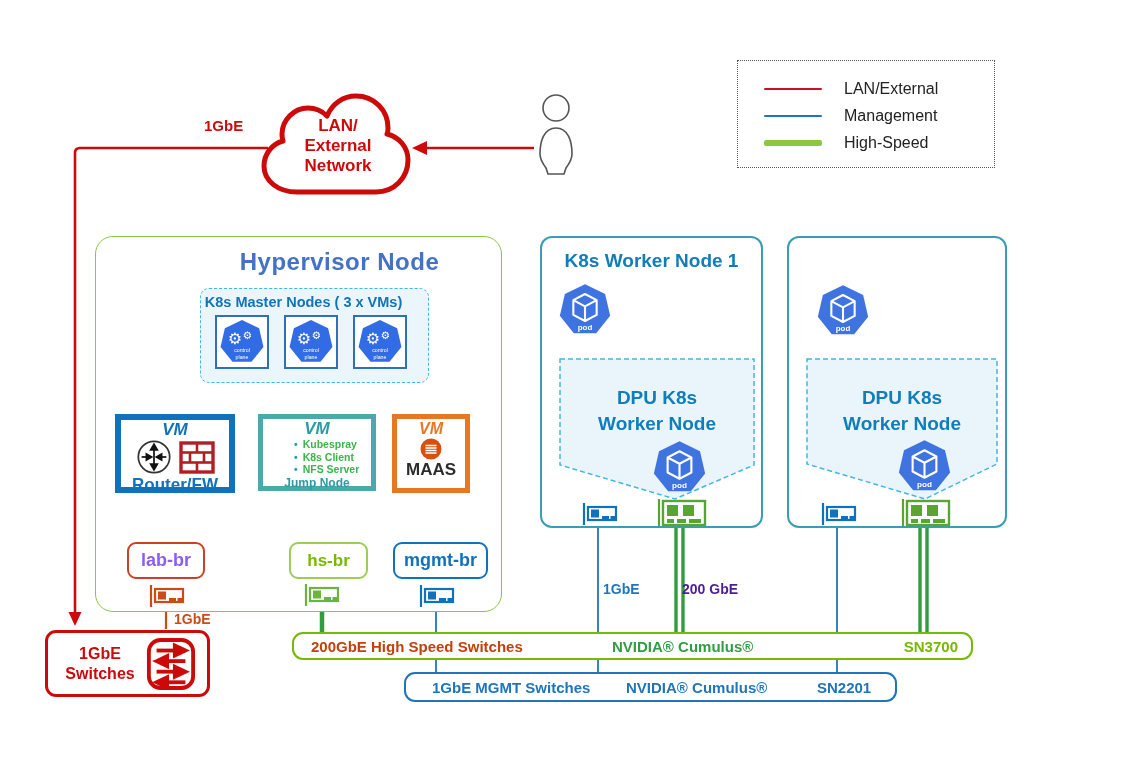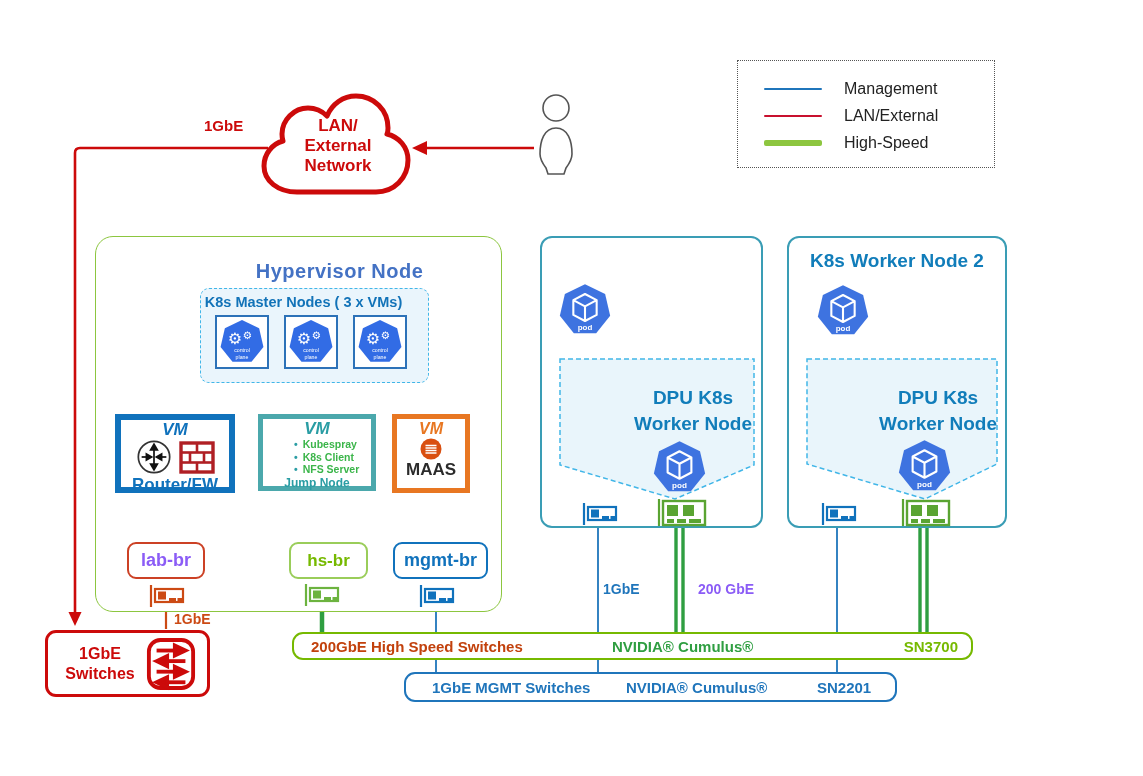--- a/index.html
+++ b/index.html
@@ -4,41 +4,41 @@
 <style>
   html,body{margin:0;padding:0;background:#fff;}
   .canvas{position:relative;width:1143px;height:776px;background:#fff;overflow:hidden;
           font-family:"Liberation Sans",sans-serif;}
   .abs{position:absolute;}
   .layer{position:absolute;left:0;top:0;width:1143px;height:776px;pointer-events:none;}
   .bold{font-weight:bold;}
 
   
   .hyp-box{left:95px;top:236px;width:405px;height:374px;border:1.5px solid #8cc63f;border-radius:18px;background:#fff;}
-  .hyp-title{left:95px;top:260px;width:489px;color:#4472c4;font-size:20px;font-weight:bold;text-align:center;letter-spacing:.5px;}
+  .hyp-title{left:95px;top:248px;width:489px;color:#4472c4;font-size:24px;font-weight:bold;text-align:center;letter-spacing:.5px;}
   .master-box{left:200px;top:288px;width:227px;height:93px;border:1.5px dashed #41b6e8;border-radius:9px;background:#eaf5fc;}
   .master-title{left:200px;top:294px;width:207px;color:#1273b8;font-size:14.5px;font-weight:bold;text-align:center;}
   .cp-sq{width:54px;height:54px;border:2px solid #2d72b8;background:#fff;box-sizing:border-box;display:flex;align-items:center;justify-content:center;}
 
   .vmbox{box-sizing:border-box;background:#fff;display:flex;flex-direction:column;align-items:center;}
   .vm-router{left:115px;top:414px;width:120px;height:79px;border:6px solid #1072bc;}
   .vm-jump{left:258px;top:414px;width:118px;height:77px;border:5px solid #4ba8ac;}
   .vm-maas{left:392px;top:414px;width:78px;height:79px;border:5px solid #e87722;}
   .vm-tag{font-size:17px;font-weight:bold;line-height:17px;margin-top:1px;font-style:italic;}
   .jump-list{list-style:none;margin:1px 0 0 17px;padding:0 0 0 14px;font-size:10.5px;font-weight:bold;color:#3bb54a;line-height:12.5px;}
   .jump-list li::before{content:"•";color:#2a9da4;margin-right:5px;}
 
   .bridge{box-sizing:border-box;background:#fff;border-radius:9px;display:flex;align-items:center;justify-content:center;font-weight:bold;}
   .br-lab{left:127px;top:542px;width:78px;height:37px;border:2px solid #cc4125;color:#8b5cf6;font-size:18px;}
   .br-hs{left:289px;top:542px;width:79px;height:37px;border:2px solid #9acd5a;color:#76b900;font-size:17px;}
   .br-mgmt{left:393px;top:542px;width:95px;height:37px;border:2px solid #1072bc;color:#1072bc;font-size:18px;}
 
   .worker{box-sizing:border-box;border:2px solid #3a9db5;border-radius:12px;background:#fff;}
   .worker-title{position:absolute;left:0;top:12px;width:100%;text-align:center;color:#117dba;font-size:19px;font-weight:bold;}
-  .dpu-text{position:absolute;text-align:center;color:#117dba;font-size:19px;font-weight:bold;line-height:26px;padding-left:36px;}
+  .dpu-text{position:absolute;text-align:center;color:#117dba;font-size:19px;font-weight:bold;line-height:26px;}
 
   .bar{box-sizing:border-box;background:#fff;border-radius:11px;font-size:15px;font-weight:bold;}
   .bar-green{left:292px;top:632px;width:681px;height:28px;border:2px solid #76b900;}
   .bar-blue{left:404px;top:672px;width:493px;height:30px;border:2px solid #1f75bb;}
   .bar span{position:absolute;top:50%;transform:translateY(-50%);white-space:nowrap;}
 
   .red-switch{left:45px;top:630px;width:165px;height:67px;border:3px solid #cc0a0a;border-radius:11px;background:#fff;box-sizing:border-box;}
   .red-switch-label{position:absolute;left:8px;top:11px;width:88px;text-align:center;color:#cc0a0a;font-size:16px;font-weight:bold;line-height:20px;}
 
   .legend{left:737px;top:60px;width:258px;height:108px;border:1.6px dotted #555;box-sizing:border-box;padding:14px 0 0 26px;background:#fff;}
@@ -131,26 +131,26 @@
 
   <div class="abs cloud-text">
     <div>LAN/</div>
     <div>External</div>
     <div>Network</div>
   </div>
   <div class="abs lbl" style="left:204px;top:117px;color:#cc0a0a;font-size:15px;">1GbE</div>
 
   <div class="abs legend">
     <div class="legend-row">
+      <span class="legend-swatch" style="border-top:2.4px solid #c8102e;"></span>
+      <span class="legend-label">LAN/External</span>
+    </div>
+    <div class="legend-row">
       <span class="legend-swatch" style="border-top:2.4px solid #1f75bb;"></span>
       <span class="legend-label">Management</span>
-    </div>
-    <div class="legend-row">
-      <span class="legend-swatch" style="border-top:2.4px solid #c8102e;"></span>
-      <span class="legend-label">LAN/External</span>
     </div>
     <div class="legend-row">
       <span class="legend-swatch" style="border-top:6px solid #8dc63f;"></span>
       <span class="legend-label">High-Speed</span>
     </div>
   </div>
 
   <div class="abs hyp-box"></div>
   <div class="abs hyp-title">Hypervisor Node</div>
 
@@ -233,58 +233,58 @@
     <div class="bold" style="color:#2b2b2b;font-size:17px;line-height:17px;">MAAS</div>
   </div>
 
   <div class="abs bridge br-lab">lab-br</div>
   <div class="abs bridge br-hs">hs-br</div>
   <div class="abs bridge br-mgmt">mgmt-br</div>
 
   <div class="abs lbl" style="left:174px;top:611px;color:#cc4a14;">1GbE</div>
 
   <div class="abs worker" style="left:540px;top:236px;width:223px;height:292px;">
+    <div class="worker-title">K8s Worker Node 1</div>
     <svg style="position:absolute;left:0;top:0;" width="223" height="292" viewBox="0 0 223 292">
       <polygon points="18,121 212,121 212,227 133,261 18,227" fill="#e9f5fb" stroke="#41b6e8" stroke-width="1.5" stroke-dasharray="5,3"></polygon>
     </svg>
     <div class="dpu-text" style="left:18px;top:147px;width:194px;">
       <div>DPU K8s</div>
       <div>Worker Node</div>
     </div>
     <svg style="position:absolute;left:16px;top:45px;" width="54" height="54" viewBox="0 0 44 44">
       <use href="#pod-shape"></use>
       <text x="22" y="38.5" font-size="6.5" font-weight="bold" fill="#fff" text-anchor="middle">pod</text>
     </svg>
     <svg style="position:absolute;left:110px;top:202px;" width="55" height="55" viewBox="0 0 44 44">
       <use href="#pod-shape"></use>
       <text x="22" y="38.5" font-size="6.5" font-weight="bold" fill="#fff" text-anchor="middle">pod</text>
     </svg>
   </div>
 
   <div class="abs worker" style="left:787px;top:236px;width:220px;height:292px;">
-    <div class="worker-title">K8s Worker Node 2</div>
     <svg style="position:absolute;left:0;top:0;" width="220" height="292" viewBox="0 0 220 292">
       <polygon points="18,121 208,121 208,226 136,261 18,226" fill="#e9f5fb" stroke="#41b6e8" stroke-width="1.5" stroke-dasharray="5,3"></polygon>
     </svg>
     <div class="dpu-text" style="left:18px;top:147px;width:190px;">
       <div>DPU K8s</div>
       <div>Worker Node</div>
     </div>
     <svg style="position:absolute;left:27px;top:46px;" width="54" height="54" viewBox="0 0 44 44">
       <use href="#pod-shape"></use>
       <text x="22" y="38.5" font-size="6.5" font-weight="bold" fill="#fff" text-anchor="middle">pod</text>
     </svg>
     <svg style="position:absolute;left:108px;top:201px;" width="55" height="55" viewBox="0 0 44 44">
       <use href="#pod-shape"></use>
       <text x="22" y="38.5" font-size="6.5" font-weight="bold" fill="#fff" text-anchor="middle">pod</text>
     </svg>
   </div>
 
   <div class="abs lbl" style="left:603px;top:581px;color:#1f75bb;">1GbE</div>
-  <div class="abs lbl" style="left:698px;top:581px;color:#8b5cf6;">200 GbE</div>
+  <div class="abs lbl" style="left:682px;top:581px;color:#4c1d95;">200 GbE</div>
 
   <div class="abs bar bar-green">
     <span style="left:17px;color:#c2410c;">200GbE  High Speed Switches</span>
     <span style="left:318px;color:#2f9e41;">NVIDIA® Cumulus®</span>
     <span style="right:13px;color:#76b900;">SN3700</span>
   </div>
 
   <div class="abs bar bar-blue">
     <span style="left:26px;color:#1f75bb;">1GbE  MGMT Switches</span>
     <span style="left:220px;color:#1f75bb;">NVIDIA® Cumulus®</span>

